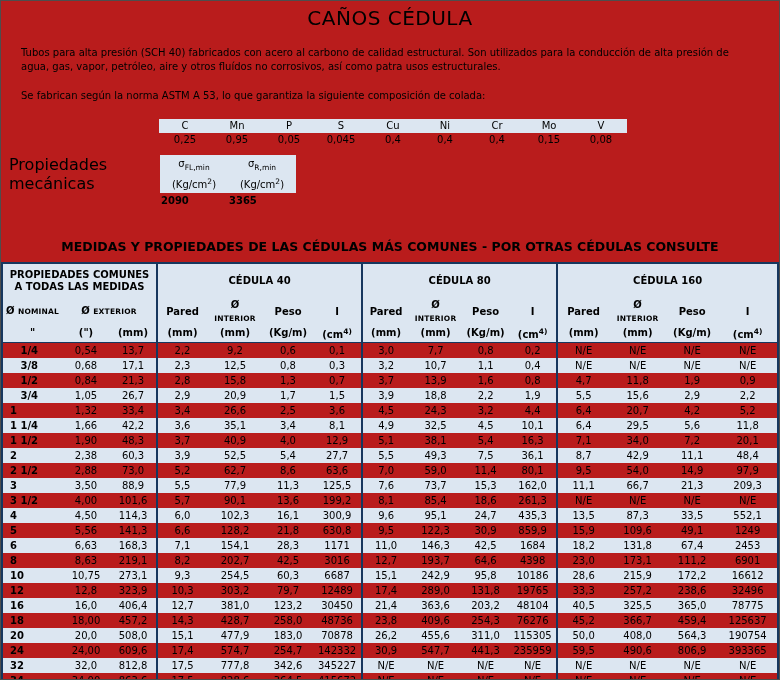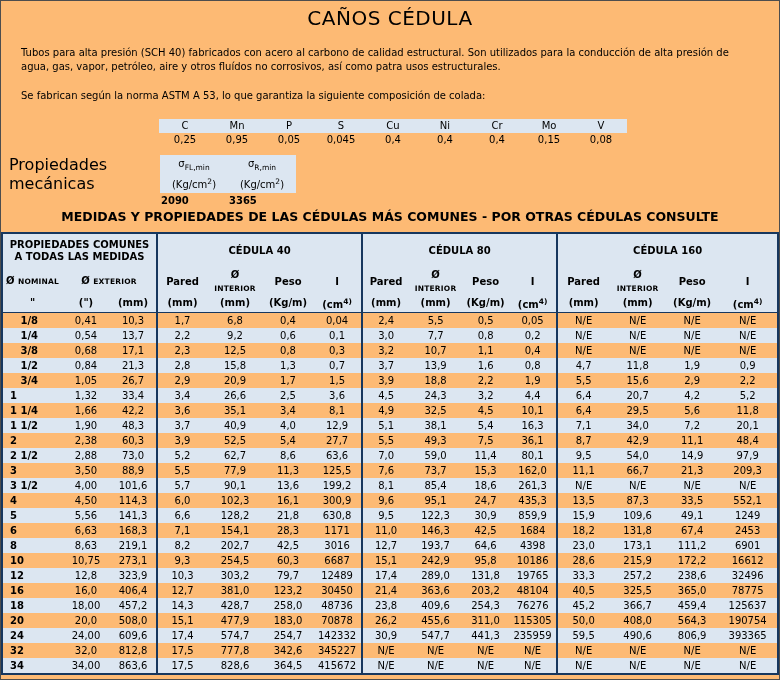--- a/index.html
+++ b/index.html
@@ -5,21 +5,21 @@
   :root{
     --accent-bg:#dce6f1;
     --border-dark:#17375e;
     --page-border:#4d4d4d;
     --text:#000000;
   }
   html,body{margin:0;padding:0;background:#ffffff;}
   .page{
     width:780px;height:680px;box-sizing:border-box;
     border:1px solid var(--page-border);
-    background:#fdba74;color:var(--text);
+    background:#b91c1c;color:var(--text);
     font-family:"DejaVu Sans","Liberation Sans",sans-serif;
     overflow:hidden;position:relative;
   }
   .doc-title{
     text-align:center;font-size:20px;line-height:24px;margin-top:5px;
     letter-spacing:0.5px;font-weight:400;
   }
   .intro{margin:9px 4px 0 4px;font-size:10px;line-height:13.5px;}
   .intro p{margin:16px;}
   
@@ -38,21 +38,21 @@
     text-align:center;padding:2px 3px 1px 3px;
   }
   .mech-table td{text-align:left;height:14px;line-height:14px;font-weight:bold;}
   sub{font-size:7.5px;}
   sup{font-size:7.5px;}
   .sig-line{line-height:14px;}
   .unit-line{line-height:14px;}
   
   .main-title{
     text-align:center;font-weight:bold;font-size:12.5px;
-    line-height:15px;
+    margin-top:30px;line-height:15px;
   }
   
   .main-table{
     border-collapse:collapse;table-layout:fixed;width:776px;
     margin:8px auto 0 auto;border:2px solid var(--border-dark);
     font-size:10px;
   }
   .main-table thead th{
     background:var(--accent-bg);font-weight:bold;padding:0 2px;
     text-align:center;vertical-align:middle;
@@ -194,37 +194,20 @@
           <th>(Kg/m)</th>
           <th><span>(cm</span><sup>4)</sup></th>
           <th class="gs">(mm)</th>
           <th>(mm)</th>
           <th>(Kg/m)</th>
           <th><span>(cm</span><sup>4)</sup></th>
         </tr>
       </thead>
     <tbody id="main-body">
         <tr>
-          <td class="name">   1/8</td>
-          <td>0,41</td>
-          <td>10,3</td>
-          <td class="gs">1,7</td>
-          <td>6,8</td>
-          <td>0,4</td>
-          <td>0,04</td>
-          <td class="gs">2,4</td>
-          <td>5,5</td>
-          <td>0,5</td>
-          <td>0,05</td>
-          <td class="gs">N/E</td>
-          <td>N/E</td>
-          <td>N/E</td>
-          <td>N/E</td>
-        </tr>
-        <tr>
           <td class="name">   1/4</td>
           <td>0,54</td>
           <td>13,7</td>
           <td class="gs">2,2</td>
           <td>9,2</td>
           <td>0,6</td>
           <td>0,1</td>
           <td class="gs">3,0</td>
           <td>7,7</td>
           <td>0,8</td>

